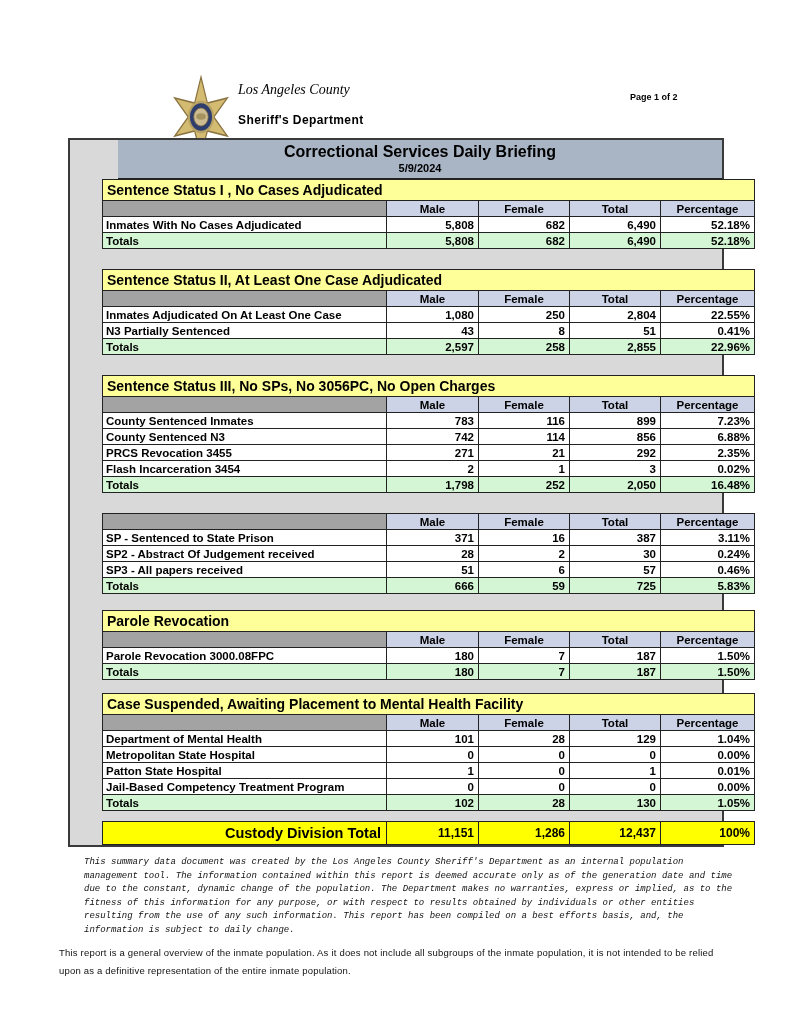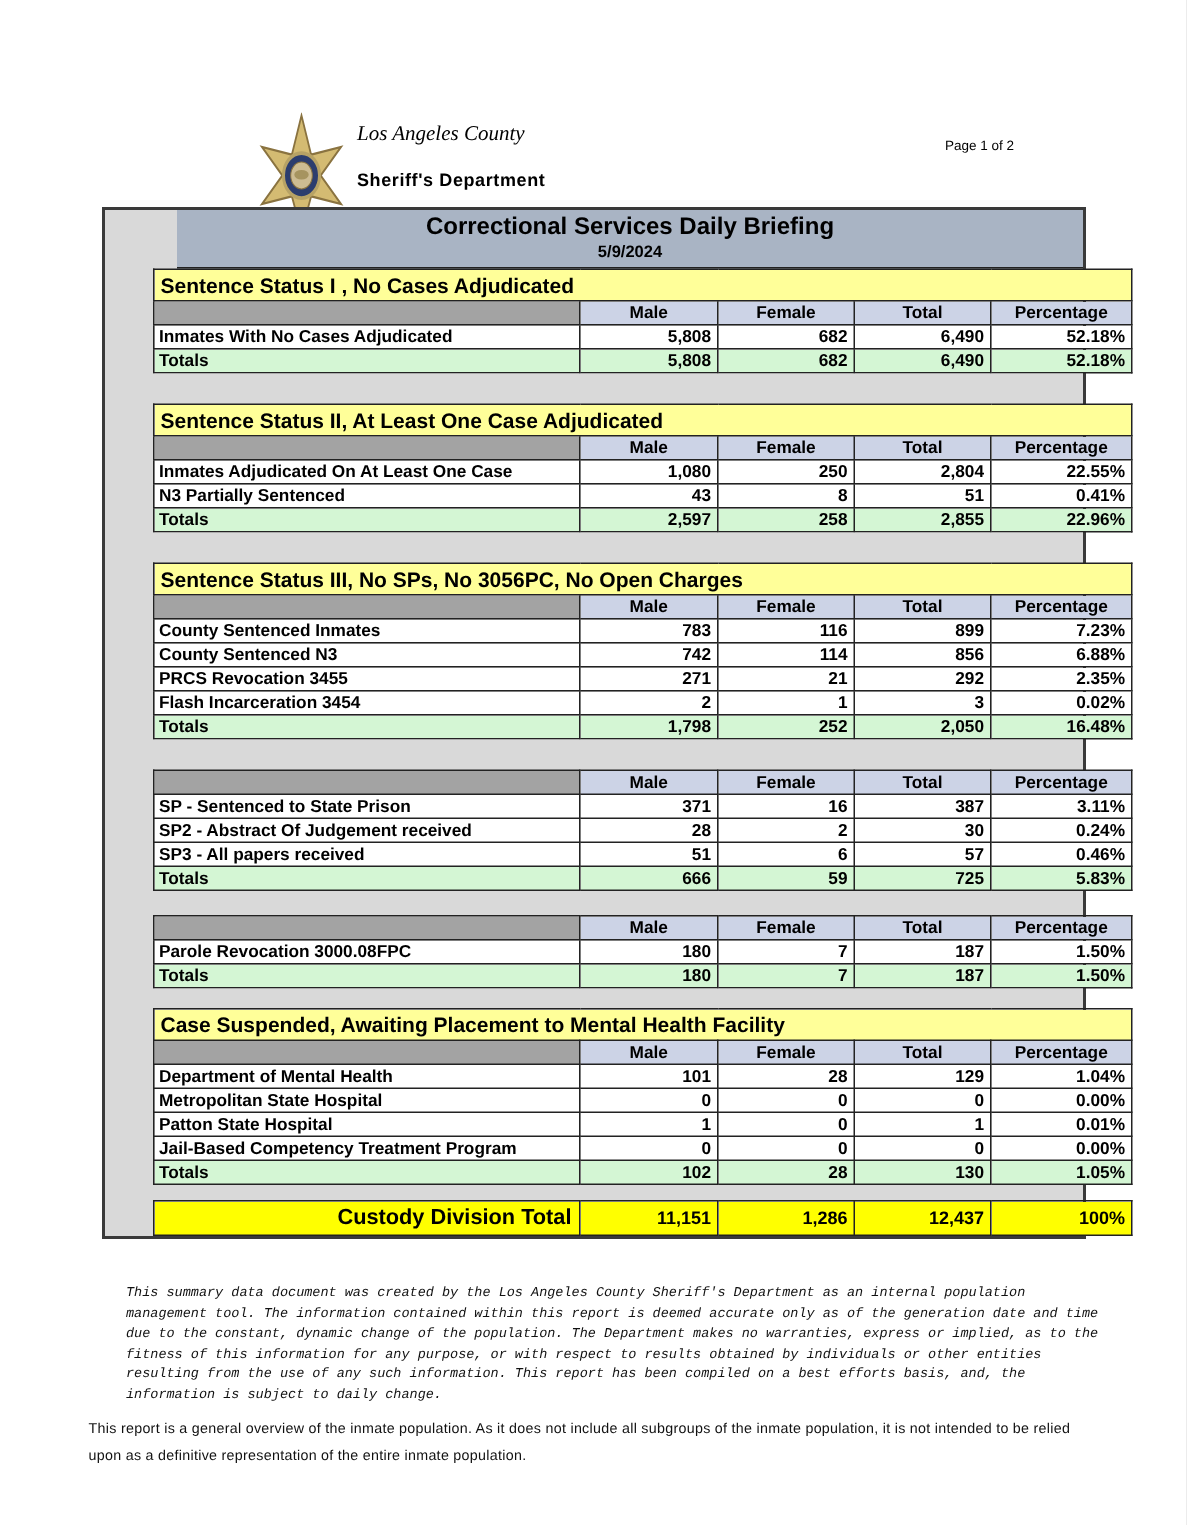--- a/index.html
+++ b/index.html
@@ -6,21 +6,21 @@
   body {
     width:791px; height:1024px; position:relative; background:#ffffff;
     font-family:"Liberation Sans", sans-serif; color:#000;
     -webkit-font-smoothing:antialiased;
   }
   .header { position:absolute; left:0; top:0; width:791px; height:138px; }
   .badge { position:absolute; left:169px; top:75px; width:64px; height:84px; }
   .agency { position:absolute; left:238px; top:83px; line-height:1.05; }
   .agency .l1 { font-family:"Liberation Serif", serif; font-style:italic; font-size:14px; }
   .agency .l2 { font-weight:bold; font-size:12px; letter-spacing:0.4px; margin-top:16px; }
-  .page-num { position:absolute; left:630px; top:92px; font-size:9px; font-weight:normal; }
+  .page-num { position:absolute; left:630px; top:92px; font-size:9px; font-weight:bold; }
 
   .report {
     position:absolute; left:68px; top:138px; width:652px;
     border:2px solid #3a3a3a; background:var(--spacer-bg, #d9d9d9);
   }
   .title-bar {
     background:var(--title-bar-bg, #a9b4c4);
     border-bottom:1px solid #222; text-align:center; padding:2px 0 3px;margin-left:48px;
   }
   .title-bar .t { font-size:16px; font-weight:bold; line-height:19px; }
@@ -268,20 +268,23 @@
       <div class="spacer" style="height: 16px;"></div>
       <table class="sec">
         <colgroup>
           <col style="width: 284px;">
           <col style="width: 92px;">
           <col style="width: 91px;">
           <col style="width: 91px;">
           <col style="width: 94px;">
         </colgroup>
         <tbody>
+          <tr class="sec-hdr">
+            <td colspan="5">Parole Revocation</td>
+          </tr>
           <tr class="col-hdr">
             <td class="corner"></td>
             <td>Male</td>
             <td>Female</td>
             <td>Total</td>
             <td>Percentage</td>
           </tr>
           <tr class="data">
             <td class="lbl">Parole Revocation 3000.08FPC</td>
             <td class="num">180</td>

